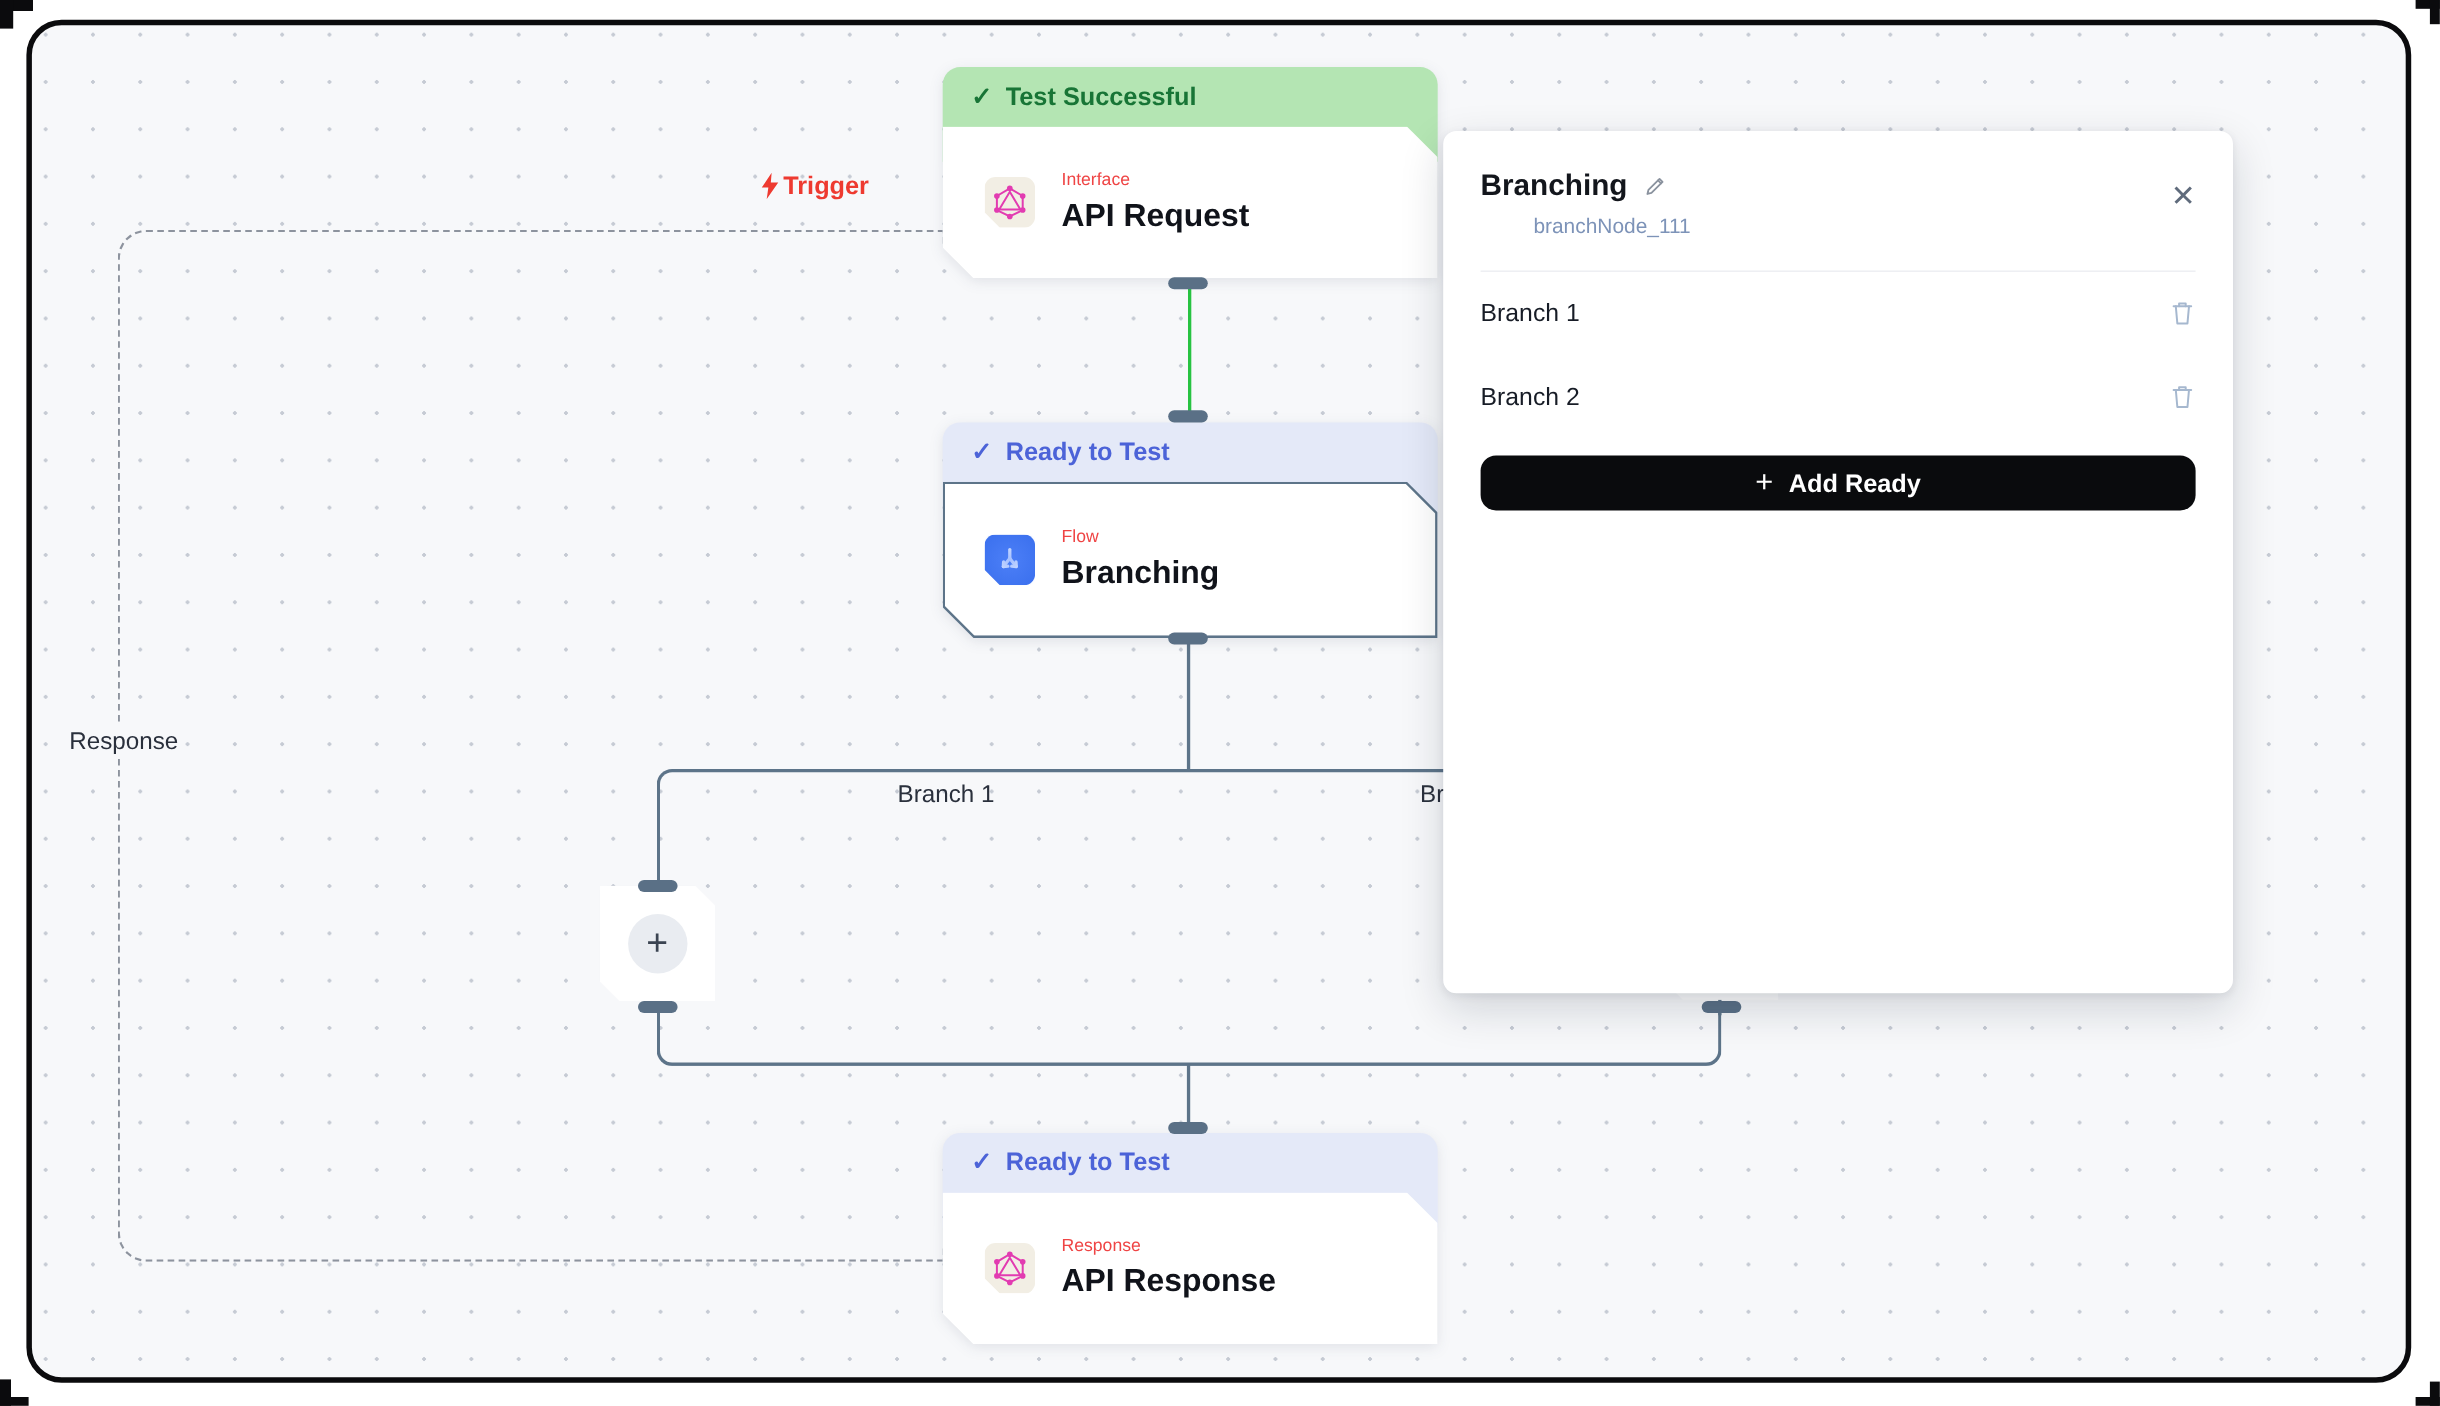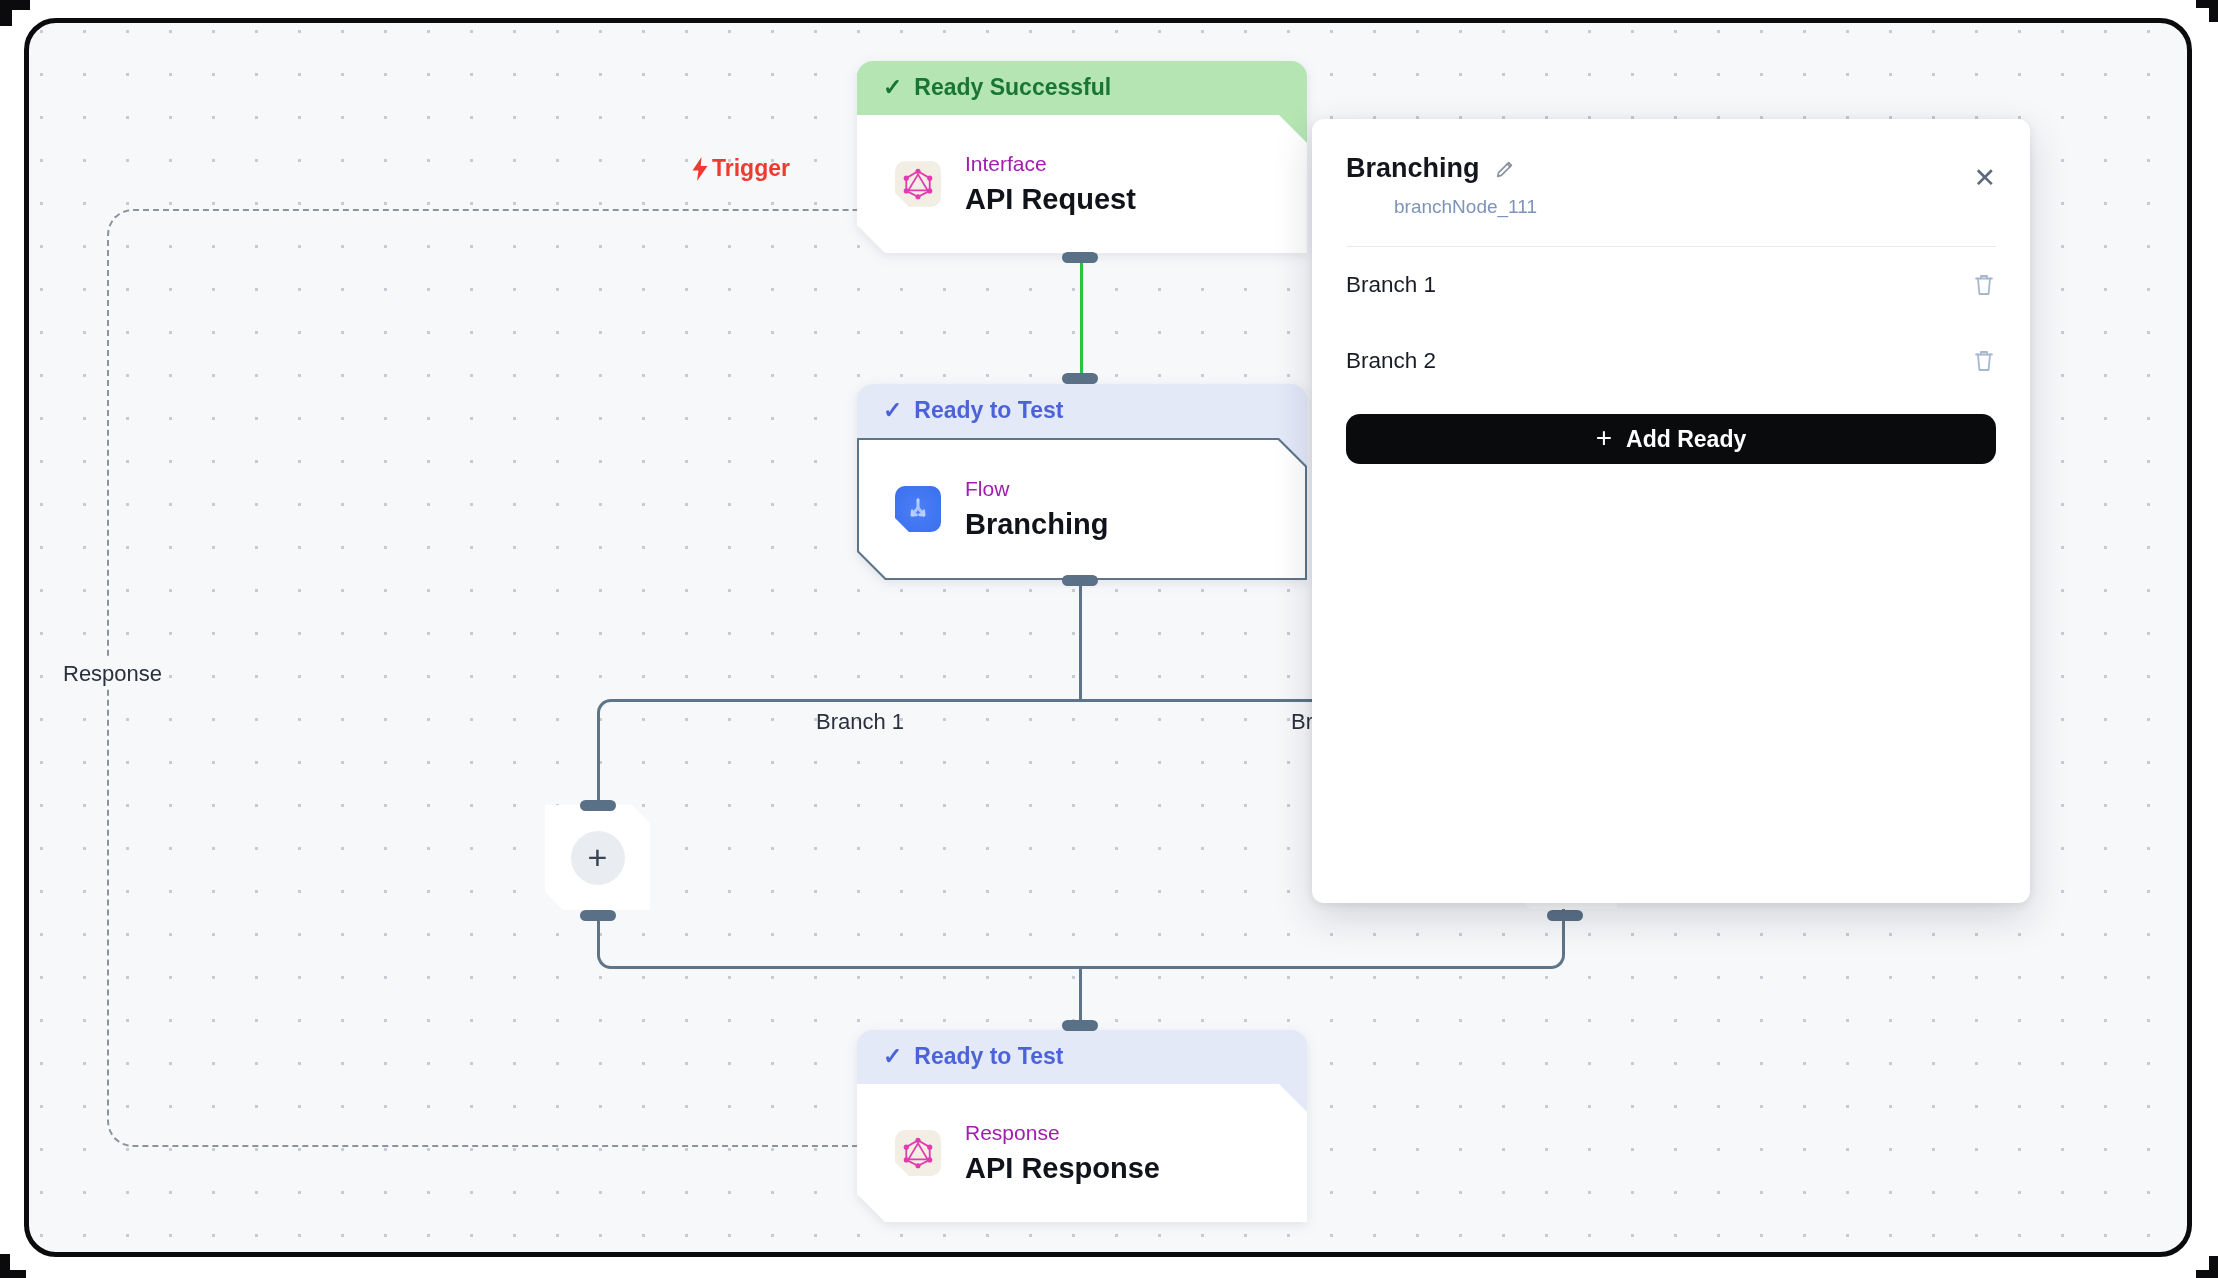--- a/index.html
+++ b/index.html
@@ -60,21 +60,21 @@
   .banner-blue  { background:#e4e9f8; color:#4c63d8; }
   .node-body { position:absolute; left:0; top:54px; width:100%; background:#ffffff;
     clip-path:polygon(0 0, calc(100% - 28px) 0, 100% 28px, 100% 100%, 28px 100%, 0 calc(100% - 28px));
     display:flex; align-items:center; padding-left:38px; }
   .node-body-border { position:absolute; left:0; top:54px; width:100%; background:#5d7489;
     clip-path:polygon(0 0, calc(100% - 28px) 0, 100% 28px, 100% 100%, 28px 100%, 0 calc(100% - 28px));padding-left:17px; }
   .node-body-inner { position:absolute; left:2px; top:2px; right:2px; bottom:2px; background:#ffffff;
     clip-path:polygon(0 0, calc(100% - 27px) 0, 100% 27px, 100% 100%, 27px 100%, 0 calc(100% - 27px));
     display:flex; align-items:center; padding-left:36px; }
   .node-texts { margin-left:24px; display:flex; flex-direction:column; gap:7px; }
-  .node-cat { font-size:21px; color:#a21caf; }
+  .node-cat { font-size:16px; color:#ef4444; }
   .node-title { font-size:29px; font-weight:bold; color:#10131a; }
   .icon-tile { width:46px; height:46px; border-radius:10px; background:#f2eee4;
     clip-path:polygon(0 0, 100% 0, 100% 100%, 14px 100%, 0 calc(100% - 14px));
     display:flex; align-items:center; justify-content:center; flex:0 0 auto; }
   .icon-tile-blue { width:46px; height:46px; border-radius:10px; background:#3b70ee;
     clip-path:polygon(0 0, 100% 0, 100% 100%, 14px 100%, 0 calc(100% - 14px));
     display:flex; align-items:center; justify-content:center; flex:0 0 auto; }
   .glow { position:relative; }
   .glow::before { content:""; position:absolute; inset:-8px; border-radius:16px;
     background:radial-gradient(circle, rgba(90,140,255,.55), rgba(90,140,255,0) 70%); }
@@ -164,21 +164,21 @@
   <div class="stub" style="left:1033px; top:350px;"></div>
   <div class="stub" style="left:1033px; top:552px;"></div>
   <div class="stub" style="left:551px;  top:777px;"></div>
   <div class="stub" style="left:551px;  top:887px;"></div>
   <div class="stub" style="left:1518px; top:887px;"></div>
   <div class="stub" style="left:1033px; top:997px;"></div>
 
   <div class="node" id="node-api-request">
     <div class="banner banner-green">
       <span class="chk">✓</span>
-      <span>Ready Successful</span>
+      <span>Test Successful</span>
     </div>
     <div class="node-body">
       <div class="icon-tile">
         <svg width="30" height="32" viewBox="0 0 28 30">
           <g stroke="#e23bb1" stroke-width="1.7" fill="none">
             <polygon points="14,3 25,9.5 25,21.5 14,27 3,21.5 3,9.5"></polygon>
             <polygon points="14,6 23,21 5,21"></polygon>
           </g>
           <g fill="#e23bb1">
             <circle cx="14" cy="3" r="2.4"></circle>

